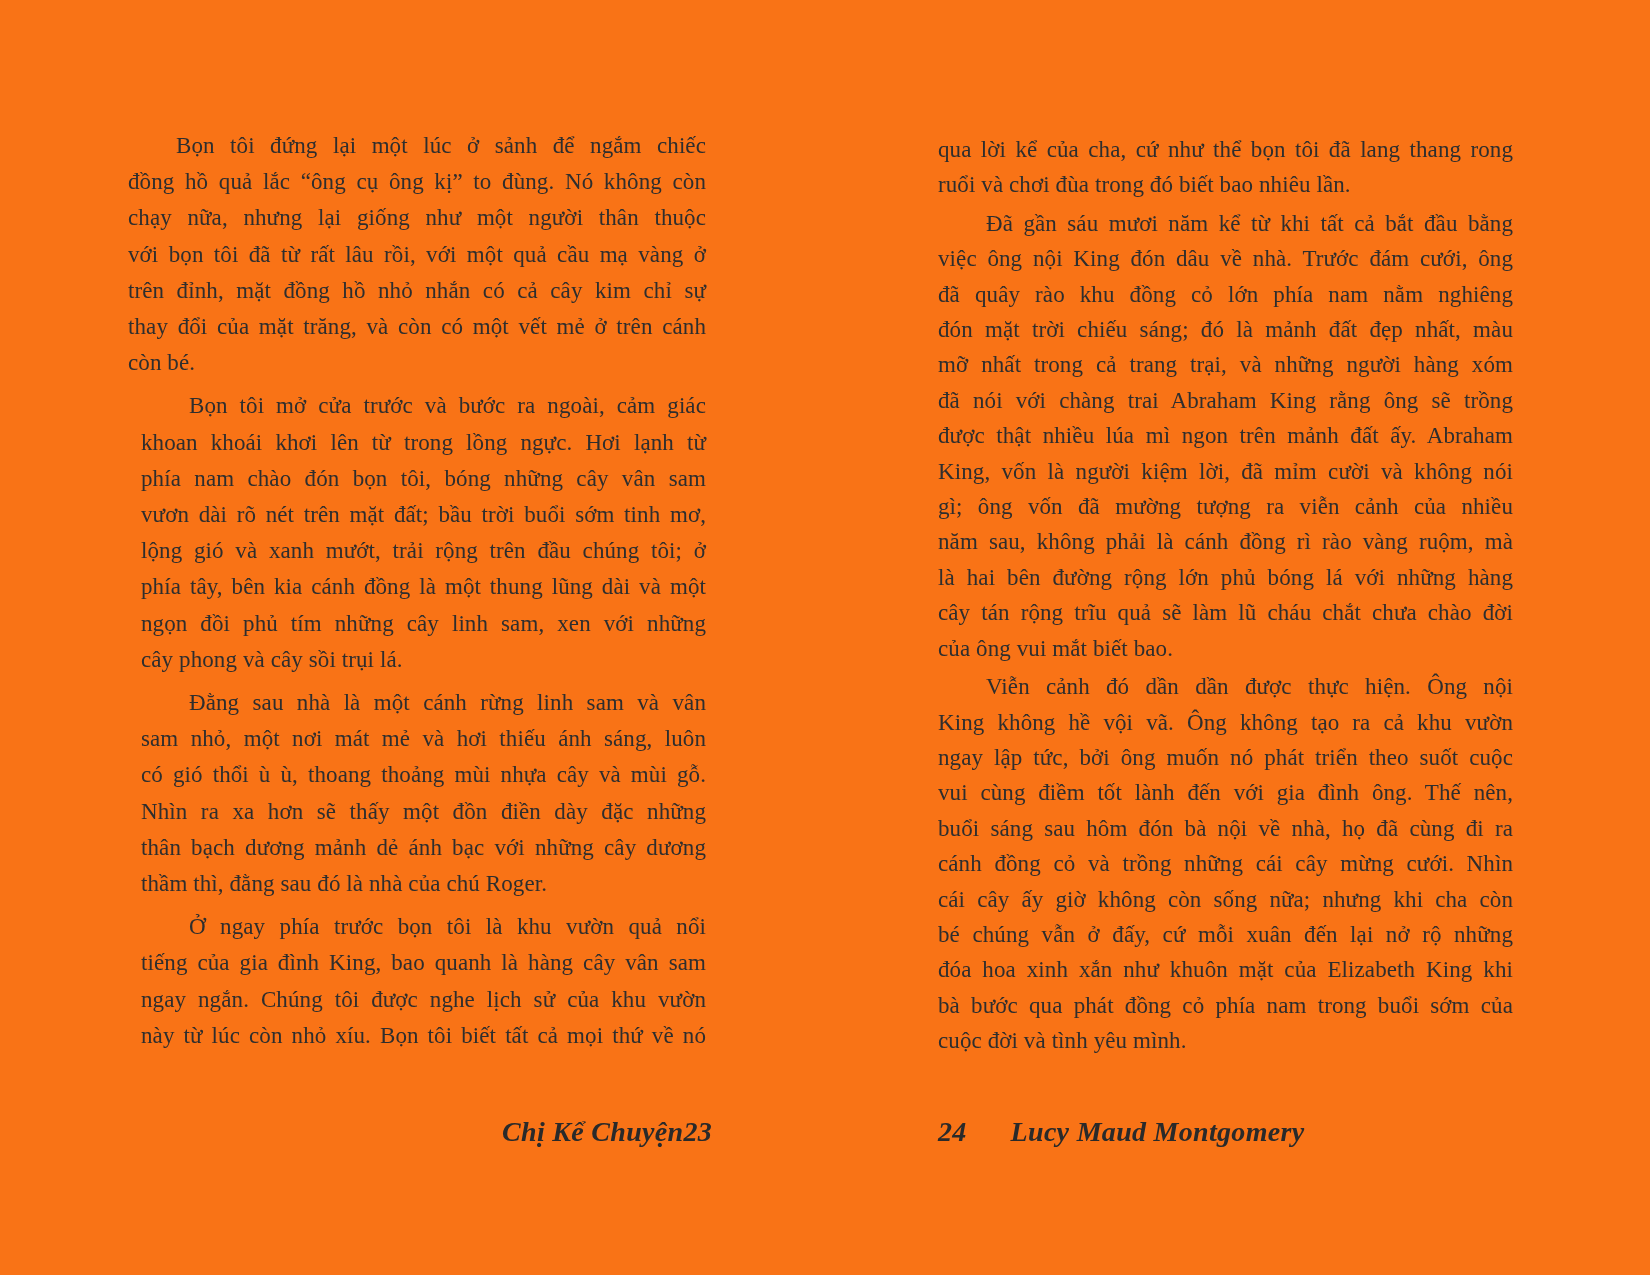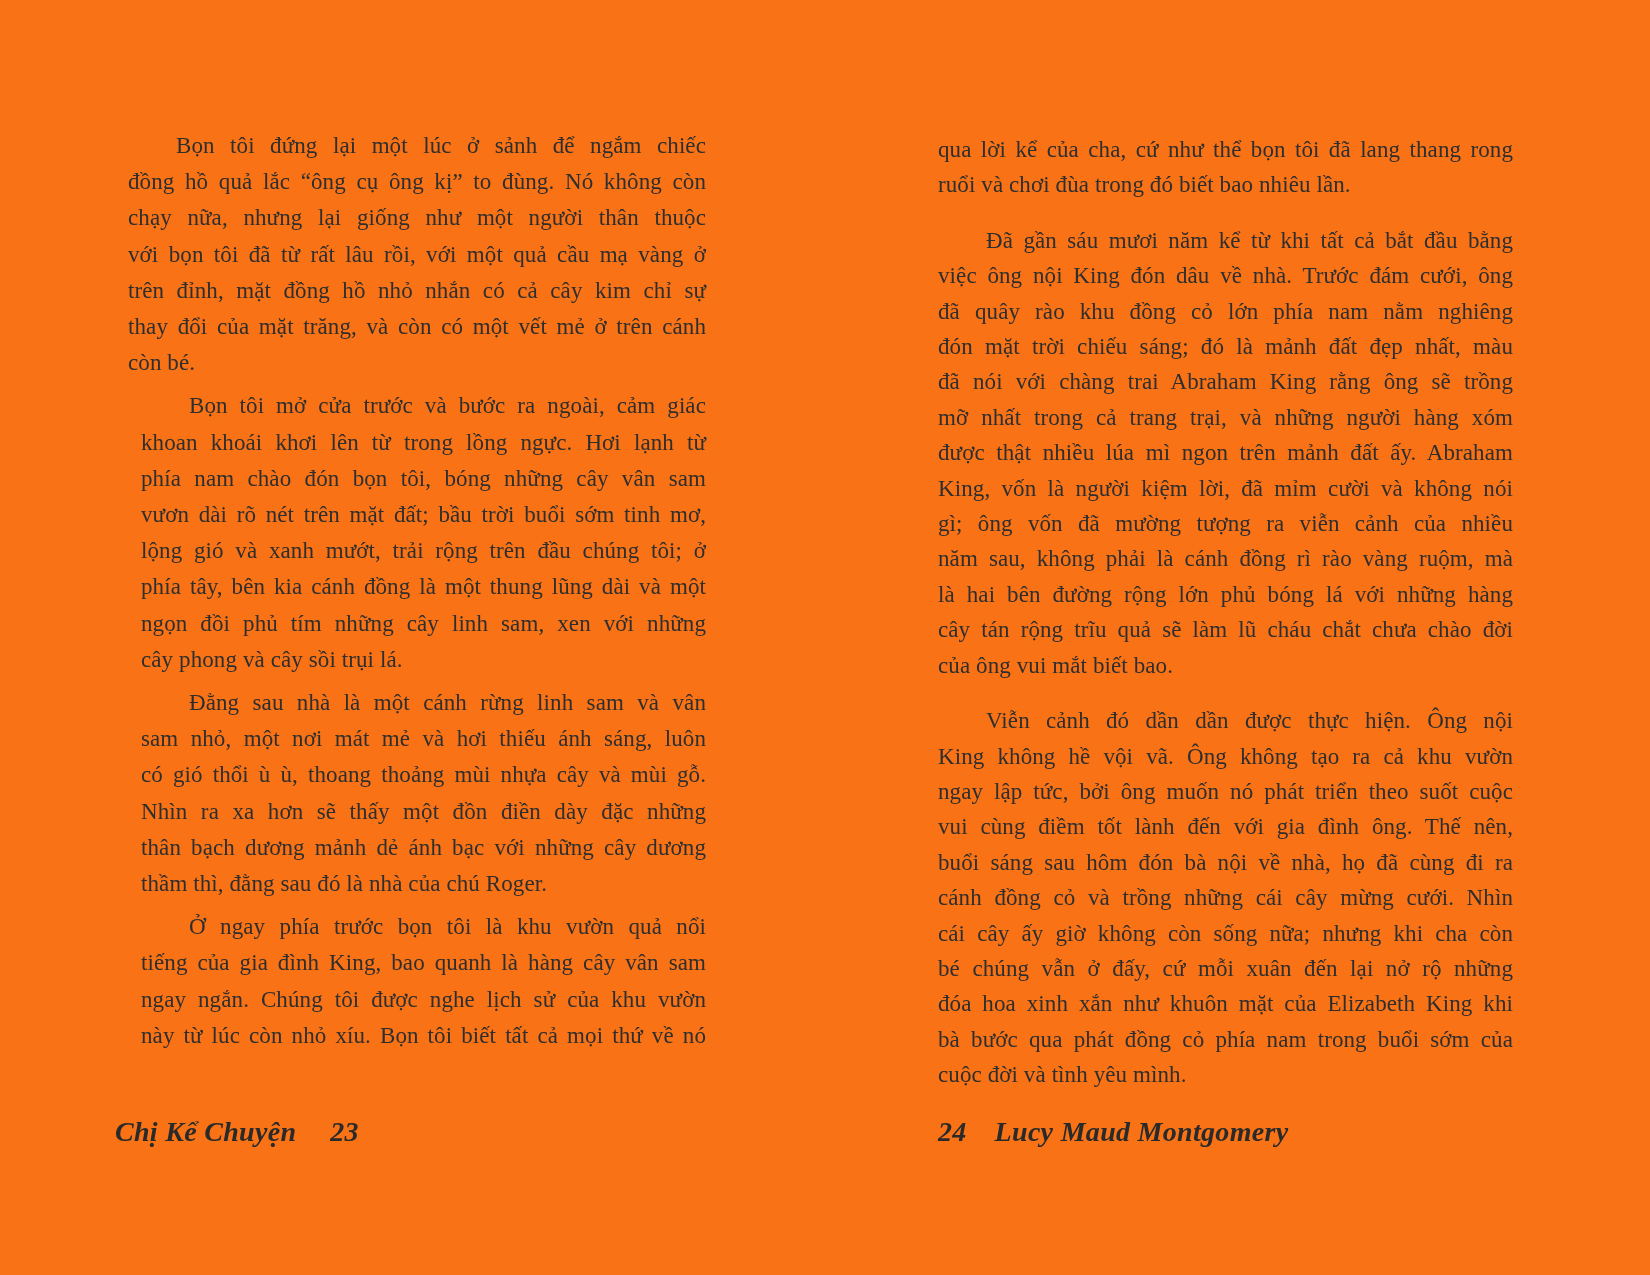--- a/index.html
+++ b/index.html
@@ -30,51 +30,50 @@
   }
   .page-right-pos {
     left: 938px;
     top: 132px;
     width: 575px;
   }
   .page-left-pos .page-body { line-height: 36.2px; }
   .page-right-pos .page-body { line-height: 35.4px; }
   .paragraph { margin: 0; }
   .page-left-pos .paragraph + .paragraph { margin-top: 7px; margin-left: 13px; }
-  .page-right-pos .paragraph + .paragraph { margin-top: 20px; }
+  .page-right-pos .paragraph + .paragraph { margin-top: 3px; }
   .line {
     text-align: justify;
     text-align-last: justify;
     white-space: normal;
   }
   .line.indent { text-indent: 48px; }
   .line.para-end { text-align-last: left; }
   .footer {
     position: absolute;
     top: 1112px;
     height: 40px;
     display: flex;
     align-items: center;
     font-style: italic;
     font-weight: 600;
     font-size: 28px;
     color: #2a2a2a;
     letter-spacing: 0.3px;
   }
   .footer-left-pos {
-    left: 115px;
+    left: 134px;
     width: 578px;
-    justify-content: flex-start;
-    gap: 34px;
+    justify-content: flex-end;
   }
   .footer-right-pos {
     left: 938px;
     width: 575px;
     justify-content: flex-start;
-    gap: 28px;
+    gap: 44px;
   }
   .footer span { white-space: nowrap; }
 </style>
 </head>
 <body>
 
 <div class="spread" style="background: #f97316; color: rgb(46, 46, 46);">
 
   <div class="page page-left-pos">
     <div class="page-body" id="left-body">
@@ -118,22 +117,22 @@
     <div class="page-body" id="right-body">
         <div class="paragraph">
           <div class="line">qua lời kể của cha, cứ như thể bọn tôi đã lang thang rong</div>
           <div class="line para-end">ruổi và chơi đùa trong đó biết bao nhiêu lần.</div>
         </div>
         <div class="paragraph">
           <div class="line indent">Đã gần sáu mươi năm kể từ khi tất cả bắt đầu bằng</div>
           <div class="line">việc ông nội King đón dâu về nhà. Trước đám cưới, ông</div>
           <div class="line">đã quây rào khu đồng cỏ lớn phía nam nằm nghiêng</div>
           <div class="line">đón mặt trời chiếu sáng; đó là mảnh đất đẹp nhất, màu</div>
+          <div class="line">mỡ nhất trong cả trang trại, và những người hàng xóm</div>
           <div class="line">đã nói với chàng trai Abraham King rằng ông sẽ trồng</div>
-          <div class="line">mỡ nhất trong cả trang trại, và những người hàng xóm</div>
           <div class="line">được thật nhiều lúa mì ngon trên mảnh đất ấy. Abraham</div>
           <div class="line">King, vốn là người kiệm lời, đã mỉm cười và không nói</div>
           <div class="line">gì; ông vốn đã mường tượng ra viễn cảnh của nhiều</div>
           <div class="line">năm sau, không phải là cánh đồng rì rào vàng ruộm, mà</div>
           <div class="line">là hai bên đường rộng lớn phủ bóng lá với những hàng</div>
           <div class="line">cây tán rộng trĩu quả sẽ làm lũ cháu chắt chưa chào đời</div>
           <div class="line para-end">của ông vui mắt biết bao.</div>
         </div>
         <div class="paragraph">
           <div class="line indent">Viễn cảnh đó dần dần được thực hiện. Ông nội</div>

